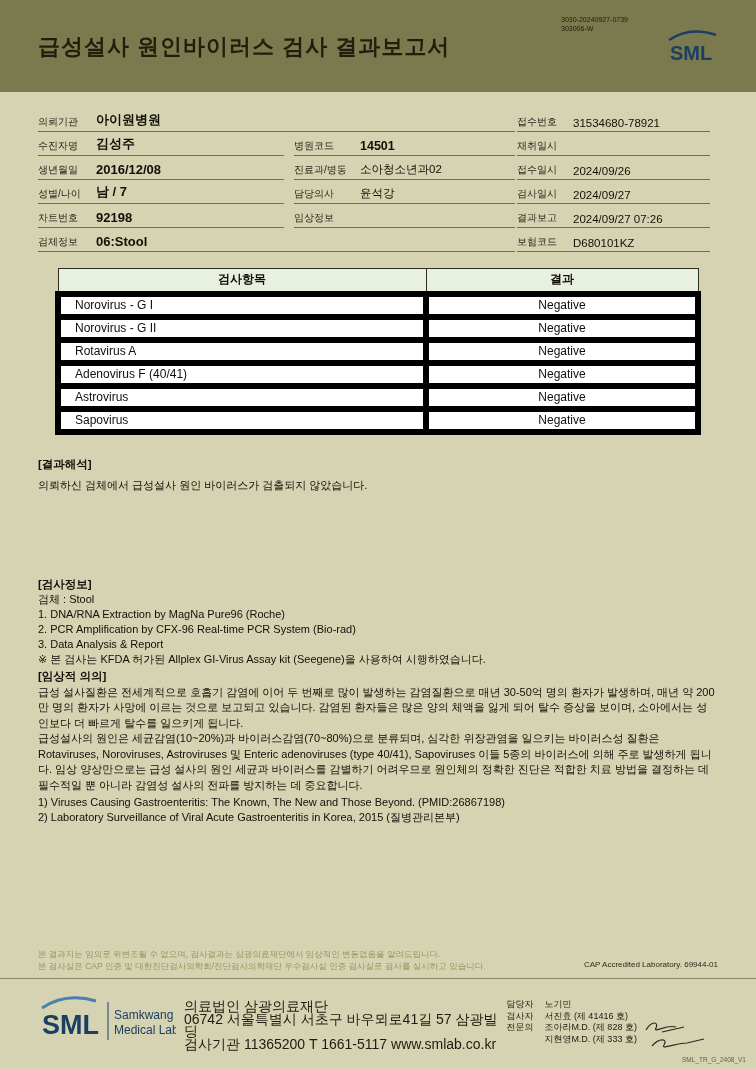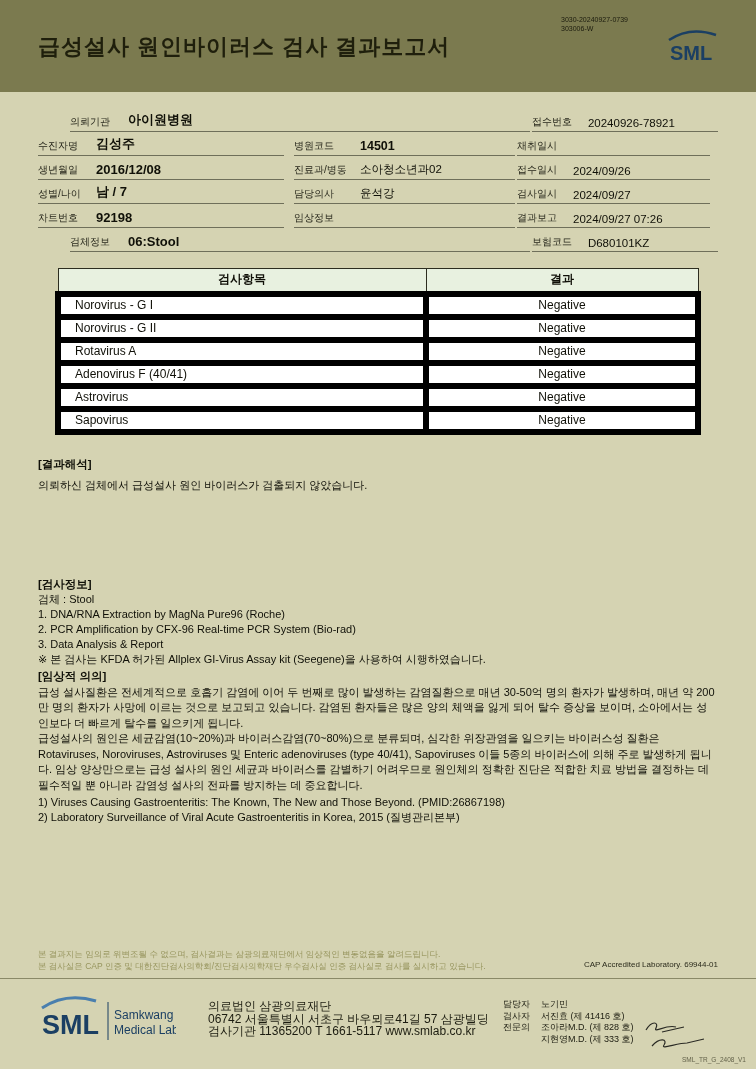--- a/index.html
+++ b/index.html
@@ -13,21 +13,21 @@
   .header-codes { position:absolute; right:128px; top:15px; font-size:7px; line-height:9px; color:#1c1c0e; text-align:left; }
   .logo-top { position:absolute; right:34px; top:26px; }
 
   
   .info { margin:16px 38px 0; }
   .info-row { display:flex; height:24px; }
   .cell { display:flex; align-items:flex-end; border-bottom:1px solid #6f6f5a; padding-bottom:2px; }
   .c1 { width:246px; }
   .c2 { width:221px; margin-left:10px; }
   .c3 { width:193px; margin-left:2px; }
-  .cmerge { width:477px;margin-left:32px; }
+  .cmerge { width:477px; }
   .lbl { font-size:10px; color:#26261a; width:58px; flex:none; }
   .c2 .lbl { width:66px; }
   .c3 .lbl { width:56px; }
   .val { font-size:11.5px; color:#101008; }
   .val-md { font-size:12.5px; font-weight:600; }
   .val-lg { font-size:13px; font-weight:bold; }
 
   
   table.results { margin:16px 0 0 55px; width:646px; border-collapse:collapse; }
   table.results th { background:#e8f1e0; border:1px solid #2d2d20; font-size:12px; font-weight:bold; height:25px; color:#101008; }
@@ -47,21 +47,21 @@
   .clinical-text { font-size:11px; line-height:15.5px; white-space:pre-line; margin-top:1px; }
   .refs { margin-top:2px; }
 
   
   .notices { position:absolute; left:38px; top:948px; font-size:8.5px; line-height:12px; color:#97955e; }
   .cap-line { position:absolute; right:38px; top:960px; font-size:8px; color:#2b2b1c; }
   .footer-rule { position:absolute; left:0; right:0; top:978px; border-top:1px solid #8a8967; }
 
   
   .footer { position:absolute; left:38px; right:38px; top:990px; display:flex; align-items:flex-start; }
-  .addr-block { margin-left:32px; padding-top:10px; font-size:12px; line-height:12.5px; color:#1c1c10; }
+  .addr-block { margin-left:8px; padding-top:10px; font-size:14px; line-height:12.5px; color:#1c1c10; }
   .staff-block { margin-left:auto; padding-top:9px; width:215px; font-size:9px; line-height:11.5px; color:#1c1c10; }
   .staff-row { display:flex; }
   .staff-label { width:38px; flex:none; }
   .signature { position:absolute; right:44px; top:1018px; }
   .doc-code { position:absolute; right:10px; top:1056px; font-size:6.5px; color:#63624a; }
 </style>
 </head>
 <body>
 
 <div class="page">
@@ -81,21 +81,21 @@
   </div>
 
   <div class="info">
     <div class="info-row">
       <div class="cell cmerge">
         <span class="lbl">의뢰기관</span>
         <span class="val val-lg">아이원병원</span>
       </div>
       <div class="cell c3">
         <span class="lbl">접수번호</span>
-        <span class="val">20240926-78921</span>
+        <span class="val">31534680-78921</span>
       </div>
     </div>
     <div class="info-row">
       <div class="cell c1">
         <span class="lbl">수진자명</span>
         <span class="val val-lg">김성주</span>
       </div>
       <div class="cell c2">
         <span class="lbl">병원코드</span>
         <span class="val val-md">14501</span>

